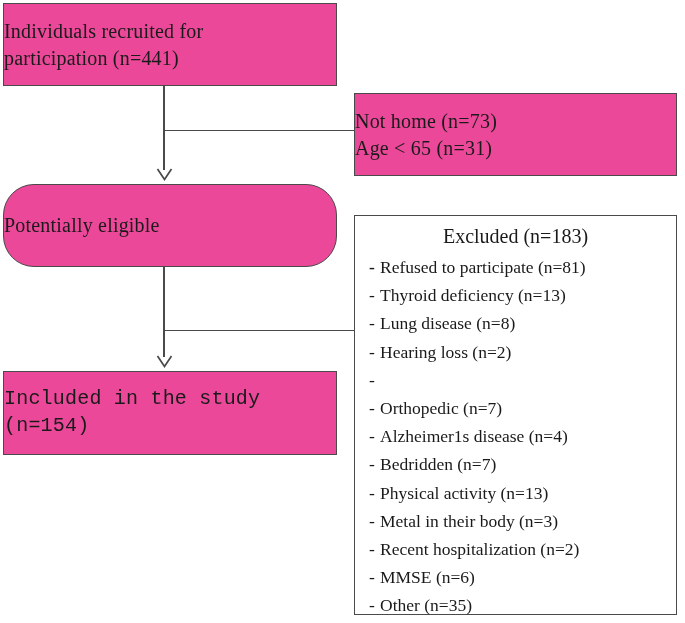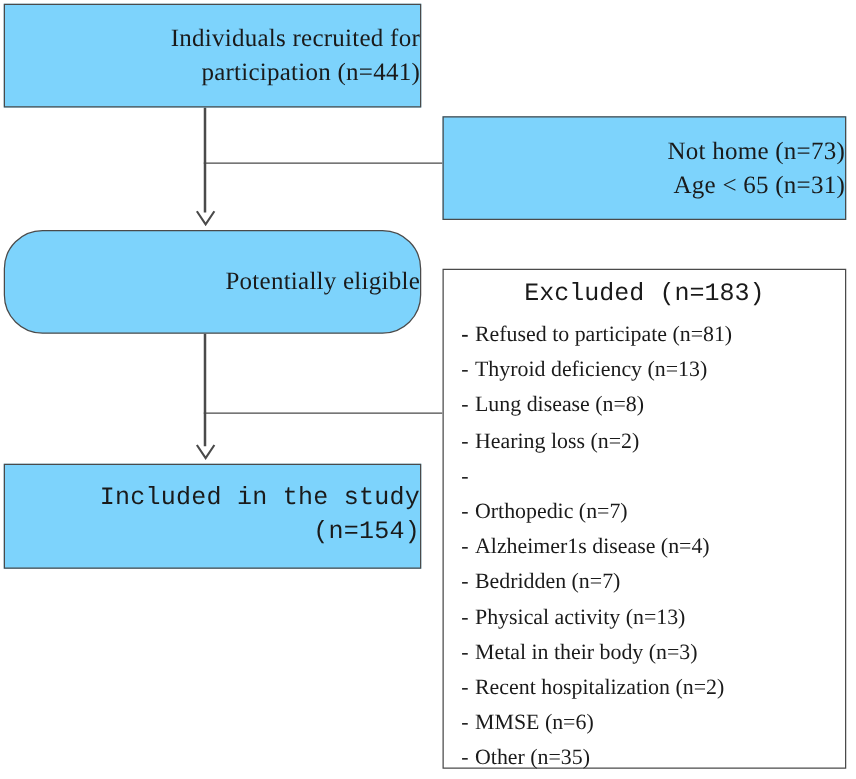--- a/index.html
+++ b/index.html
@@ -18,24 +18,24 @@
     height: 623px;
     background: #ffffff;
     overflow: hidden;
   }
 
   
   .flow-box {
     position: absolute;
     box-sizing: border-box;
     border: 1.6px solid #4a4a4a;
-    background: #7dd3fc;
+    background: #ec4899;
     display: flex;
     flex-direction: column;
-    align-items: flex-end;
+    align-items: flex-start;
     justify-content: center;
     text-align: center;
     line-height: 1.34;
     font-size: 20px;
     letter-spacing: 0.2px;
     z-index: 2;
   }
   .flow-box .line {
     display: block;
     white-space: nowrap;
@@ -58,21 +58,20 @@
     background: #ffffff;
     z-index: 2;
     padding: 4px 0 0 0;
   }
   #excluded-title {
     text-align: center;
     font-size: 20px;
     line-height: 1.3;
     padding: 3px 0 4px 0;
     white-space: nowrap;
-    font-family: Liberation Mono, monospace;
   }
   #excluded-list {
     list-style: none;
     margin: 0;
     padding: 0 0 0 14px;
   }
   #excluded-list li {
     font-size: 17.5px;
     line-height: 28.2px;
     white-space: nowrap;

